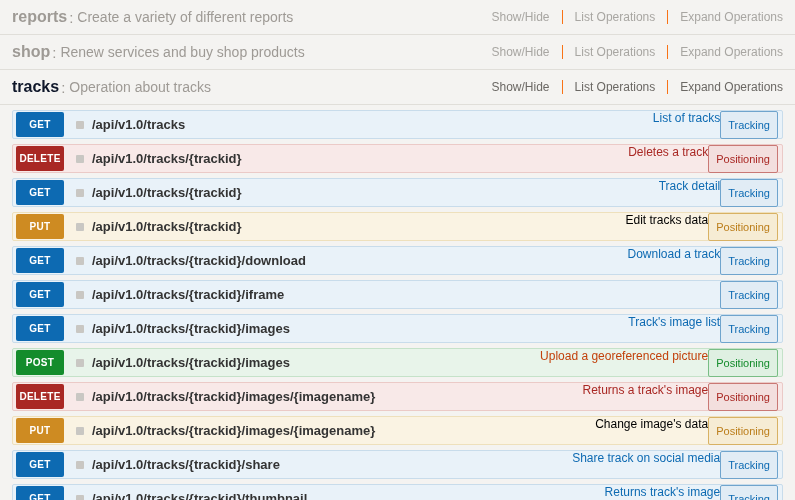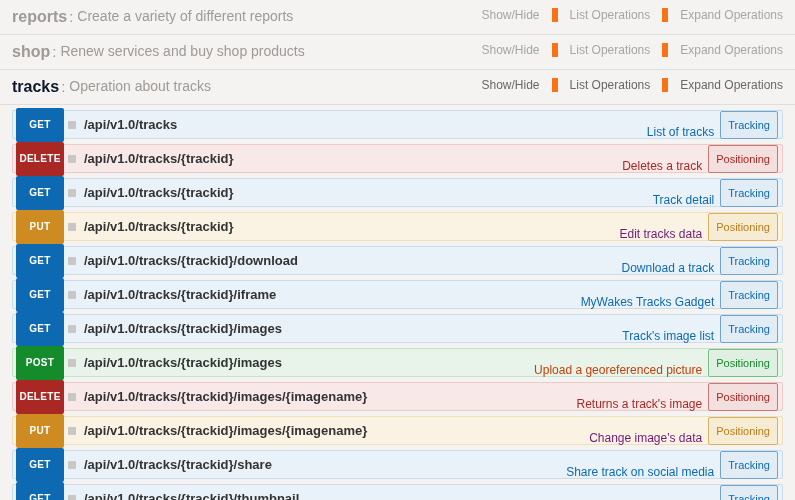--- a/index.html
+++ b/index.html
@@ -1,44 +1,44 @@
 <!DOCTYPE html>
 <html><head>
 <meta charset="utf-8">
 <style>
 *{box-sizing:border-box;margin:0;padding:0}
 body{font-family:Arial,Helvetica,sans-serif;font-size:13px;background:#f4f3f1;width:795px;color:#333}
-.section-head{padding:8px 12px;display:flex;align-items:flex-start;border-bottom:1px solid #e0ded9}
+.section-head{padding:8px 12px;display:flex;align-items:center;border-bottom:1px solid #e0ded9}
 .section-head .title{font-weight:bold;font-size:16px;color:#0f172a}
 .section-head.muted .title{color:#9e9a95}
 .section-head .desc{color:#9e9a95;margin-left:4px;font-size:14px}
 .section-head .colon{color:#9e9a95;font-size:15px;margin-left:2px}
 .section-ops{margin-left:auto;font-size:12px;color:#a8a6a2;display:flex;gap:12px}
 .section-ops.dark span{color:#6b6864}
-.section-ops span{border-right:6px solid #f97316;padding-right:12px;cursor:pointer}
+.section-ops span{border-right:1px solid #f97316;padding-right:12px;cursor:pointer}
 .section-ops span:last-child{border-right:none;padding-right:0}
 .endpoints{padding:0 12px}
 .ep{display:flex;align-items:center;height:29px;border:1px solid;margin-bottom:5px;font-size:13px;border-radius:2px}
-.ep .method{color:#fff;font-weight:bold;font-size:10px;letter-spacing:.3px;display:flex;align-items:center;justify-content:center;width:48px;height:34px;border-radius:2px;margin-left:3px;margin-right:4px}
+.ep .method{color:#fff;font-weight:bold;font-size:10px;letter-spacing:.3px;display:flex;align-items:center;justify-content:center;width:48px;height:25px;border-radius:2px;margin-left:3px;margin-right:12px}
 .ep .dot{width:8px;height:8px;background:#c9c7c3;margin-right:8px;border-radius:1px}
 .ep .path{color:#333;font-weight:bold;font-size:13px}
-.ep .right{margin-left:auto;display:flex;align-items:flex-end;gap:6px;padding-right:4px}
+.ep .right{margin-left:auto;display:flex;align-items:flex-start;padding-right:4px}
 .ep .summary{font-size:12px}
 .ep .tag{font-size:11px;padding:7px 7px;border:1px solid;border-radius:2px}
 .ep-get{background:#e9f2f9;border-color:#c8dceb}
 .ep-get .method{background:#0d6ab2}
 .ep-get .summary{color:#0d6ab2}
 .ep-get .tag{border-color:#6fa4cd;color:#0d6ab2;background:#e1ecf5}
 .ep-delete{background:#f8e9e8;border-color:#ebcac7}
 .ep-delete .method{background:#a92824}
 .ep-delete .summary{color:#a92824}
 .ep-delete .tag{border-color:#c97874;color:#a92824;background:#f3dfde}
 .ep-put{background:#faf3e3;border-color:#eee0bc}
 .ep-put .method{background:#ce8b22}
-.ep-put .summary{color:#701a75}
+.ep-put .summary{color:#000000}
 .ep-put .tag{border-color:#d8b163;color:#bb7d1a;background:#f6ecd4}
 .ep-post{background:#e8f4ea;border-color:#c5e2c9}
 .ep-post .method{background:#148c2c}
 .ep-post .summary{color:#c2410c}
 .ep-post .tag{border-color:#79bd85;color:#148c2c;background:#dff0e2}
 </style>
 </head>
 <body>
 
 <div id="root">
@@ -116,21 +116,20 @@
         <span class="right">
           <span class="summary">Download a track</span>
           <span class="tag">Tracking</span>
         </span>
       </div>
       <div class="ep ep-get">
         <span class="method">GET</span>
         <span class="dot"></span>
         <span class="path">/api/v1.0/tracks/{trackid}/iframe</span>
         <span class="right">
-          <span class="summary">MyWakes Tracks Gadget</span>
           <span class="tag">Tracking</span>
         </span>
       </div>
       <div class="ep ep-get">
         <span class="method">GET</span>
         <span class="dot"></span>
         <span class="path">/api/v1.0/tracks/{trackid}/images</span>
         <span class="right">
           <span class="summary">Track's image list</span>
           <span class="tag">Tracking</span>

